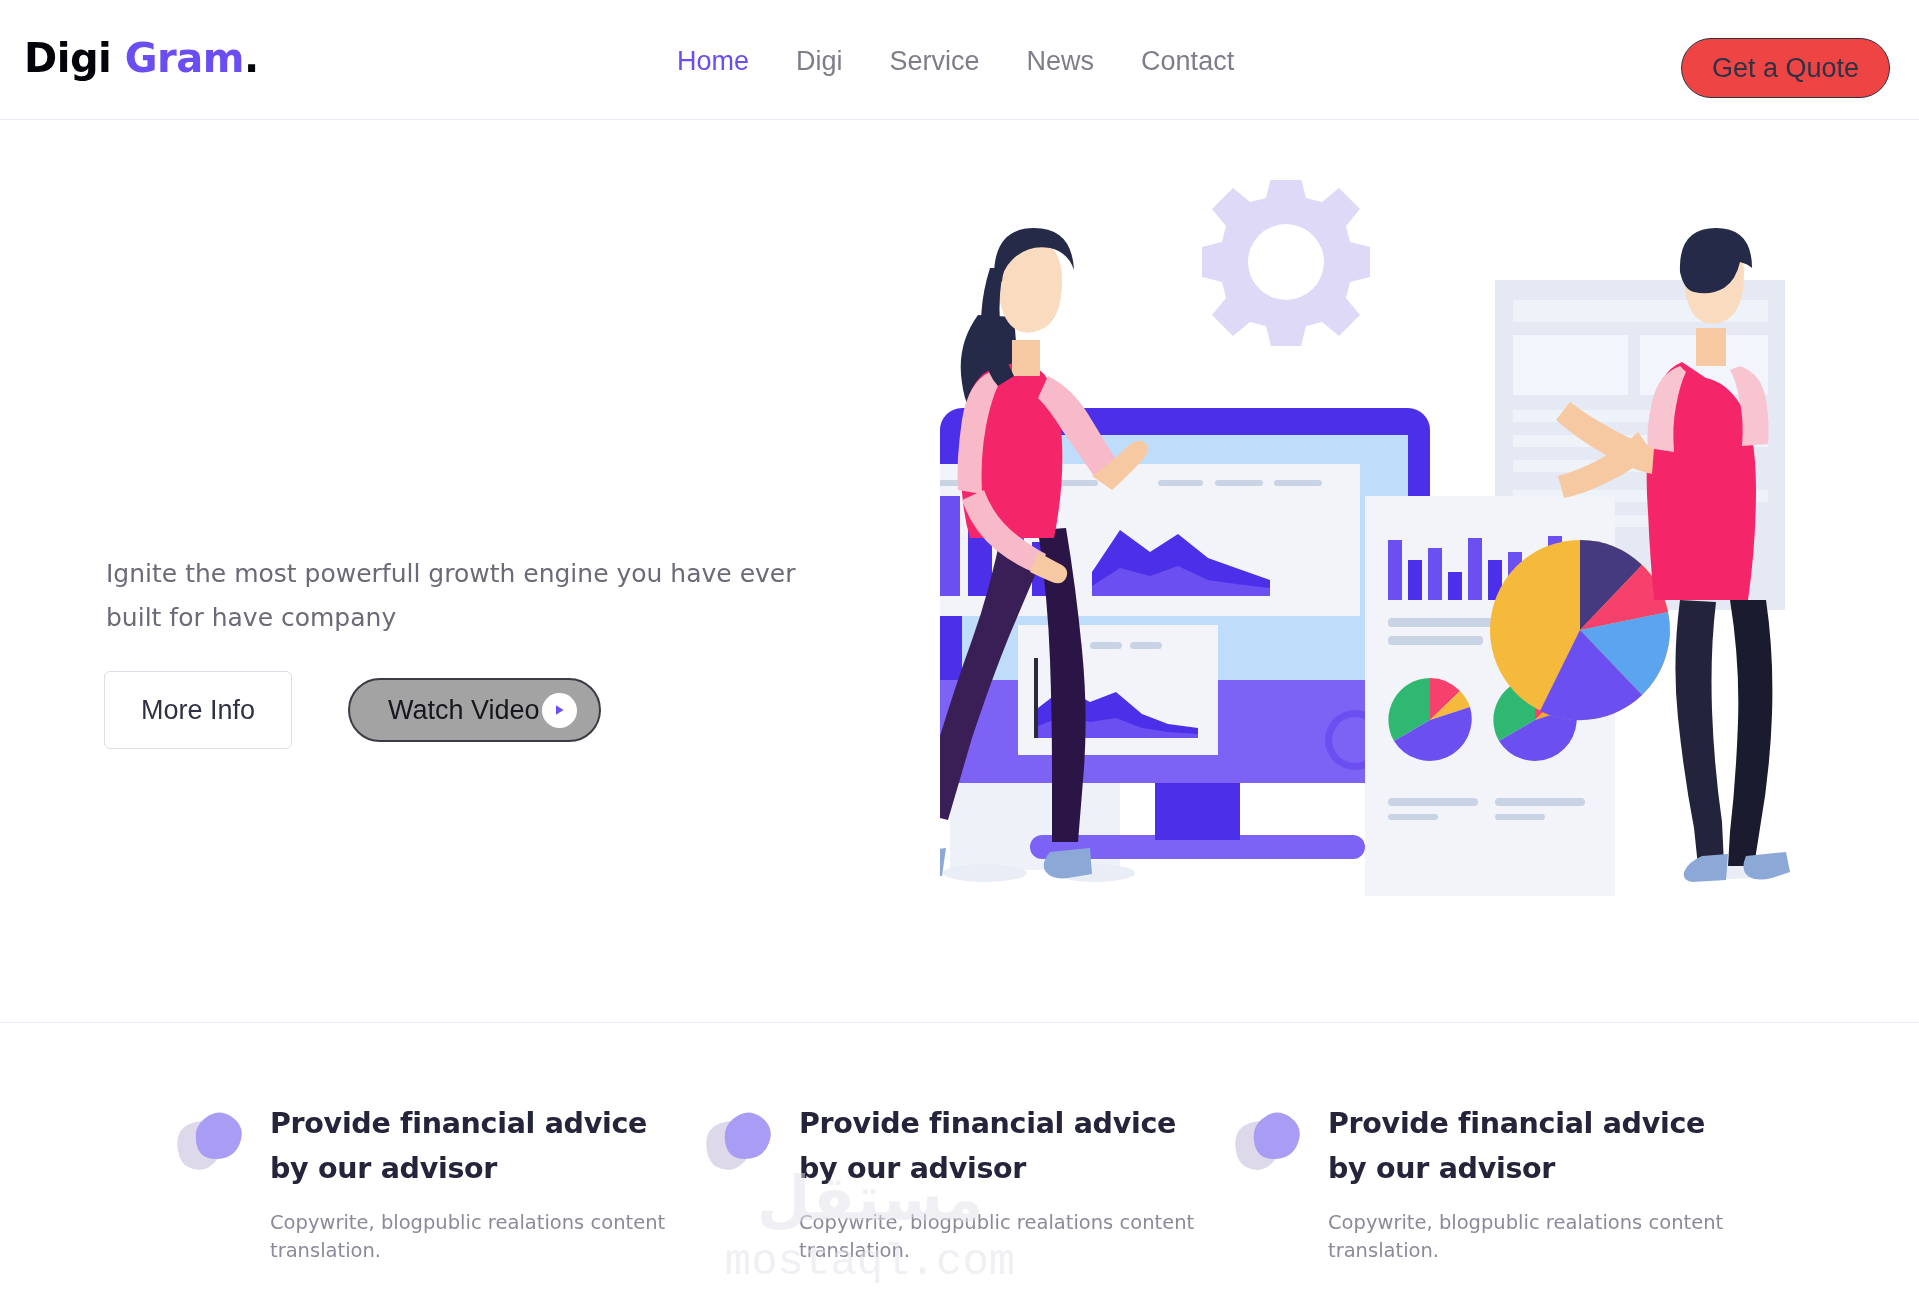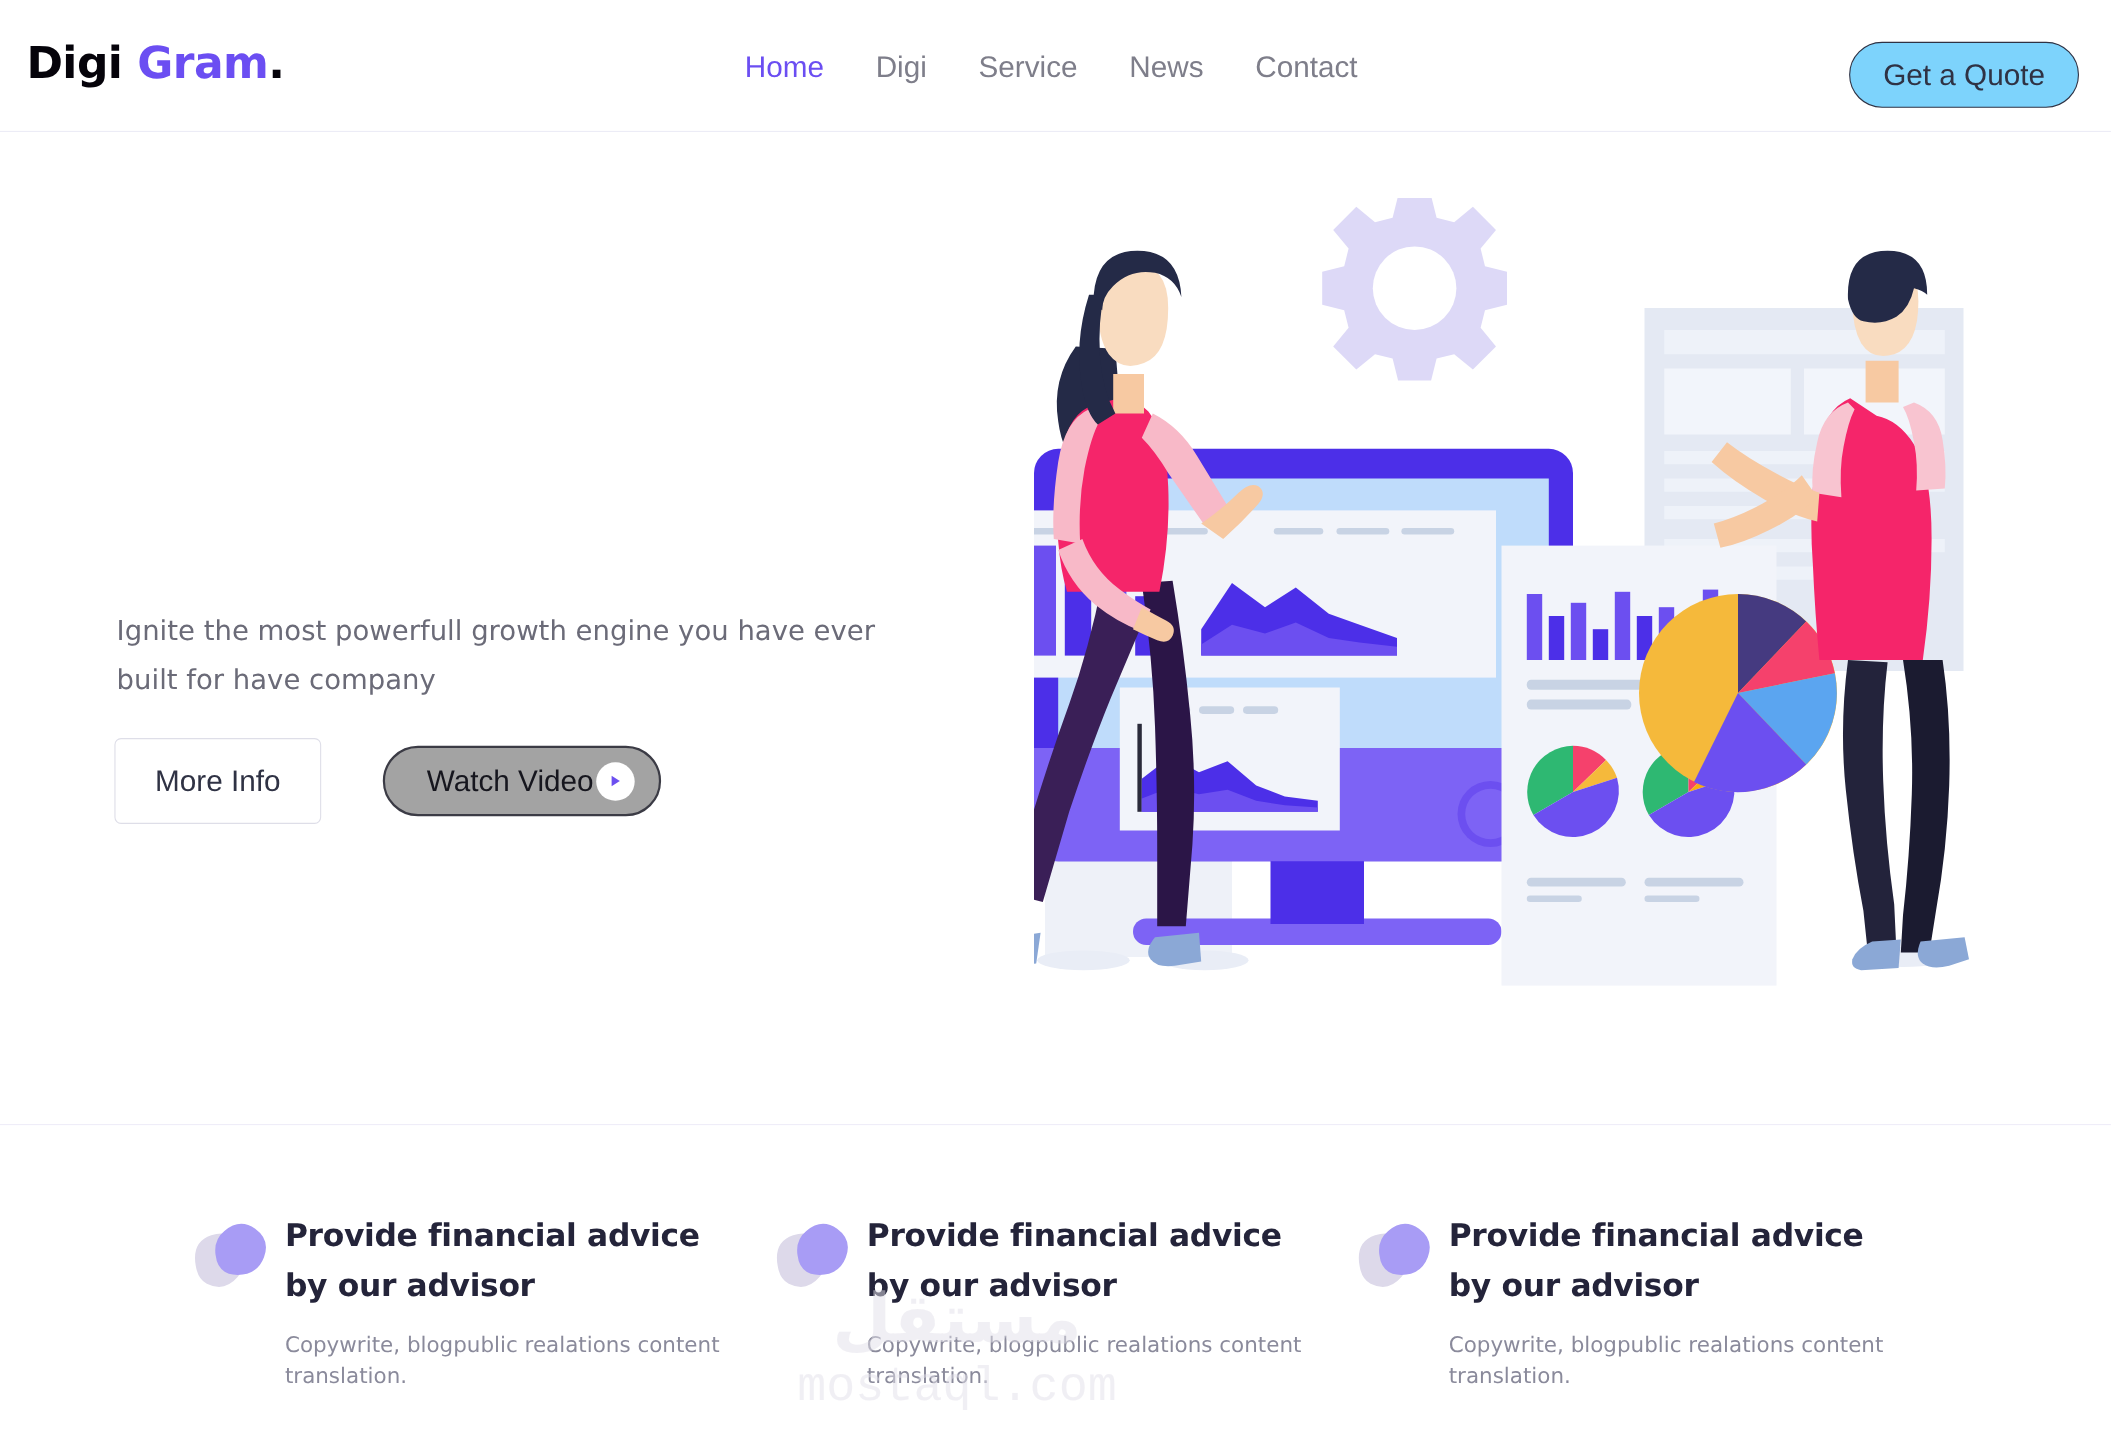--- a/index.html
+++ b/index.html
@@ -62,21 +62,21 @@
   .nav a.active { color: #6b4ef2; }
 
   .quote-btn {
     position: absolute;
     right: 29px;
     top: 38px;
     width: 209px;
     height: 60px;
     border: 1.6px solid #2f3244;
     border-radius: 40px;
-    background: #7dd3fc;
+    background: #ef4444;
     color: #2f3244;
     font-size: 27px;
     font-family: "Liberation Sans", sans-serif;
     cursor: pointer;
     display: flex;
     align-items: center;
     justify-content: center;
     padding: 0;
     box-sizing: border-box;
   }
@@ -187,21 +187,21 @@
     top: 0; left: 0;
     width: 1919px;
     display: flex;
     padding-left: 176px;
     box-sizing: border-box;
   }
   .feature {
     width: 529px;
     display: flex;
     align-items: flex-start;
-    gap: 11px;
+    gap: 22px;
     padding-top: 74px;
     flex: none;
   }
   .blob-icon {
     width: 78px;
     height: 78px;
     flex: none;
     position: relative;
     margin-top: 4px;
     margin-left: -6px;

